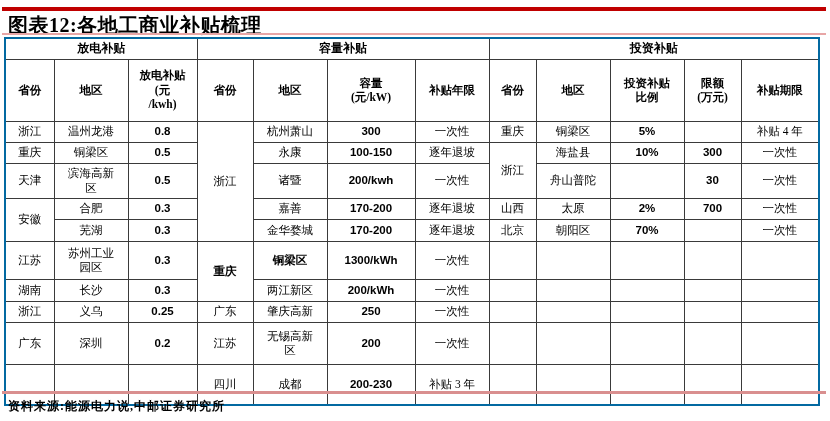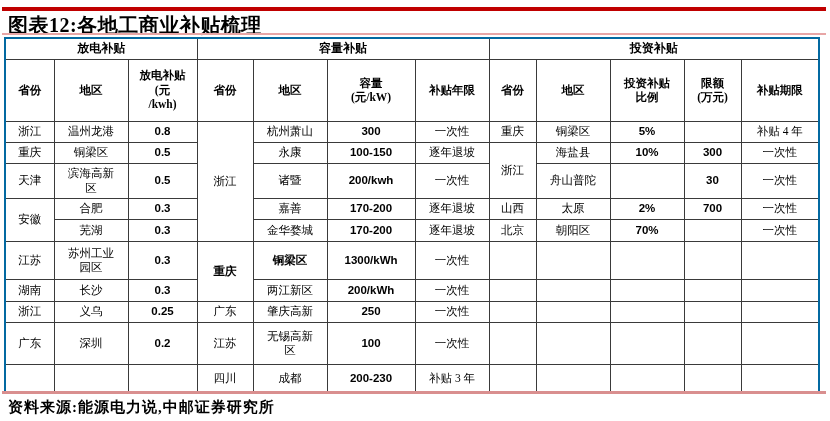--- a/index.html
+++ b/index.html
@@ -23,21 +23,21 @@
     white-space: pre-line;
     overflow: hidden;
   }
   .grid thead th { font-weight: bold; }
   .grid tr.sect-row th { height: 21px; font-size: 12px; }
   .grid tr.head-row th { height: 62px; }
   .num  { font-family: "Liberation Sans", sans-serif; font-weight: bold; font-size: 11px; margin-top: 7px; }
   .bold { font-weight: bold; }
 
   .bottom-rule { position: absolute; left: 2px; top: 391px; width: 824px; height: 3px; background: #d98f8f; }
-  .source-note { position: absolute; left: 8px; top: 398px; font-size: 15px; font-weight: bold; letter-spacing: 1px; }
+  .source-note { position: absolute; left: 8px; top: 398px; font-size: 12px; font-weight: bold; letter-spacing: 1px; }
 </style>
 </head>
 <body>
 
 <div class="top-rule"></div>
 <div class="fig-title">图表12:各地工商业补贴梳理</div>
 <div class="thin-rule"></div>
 
 <table class="grid">
   <colgroup>
@@ -188,29 +188,29 @@
       <td class="num"></td>
       <td></td>
     </tr>
     <tr style="height:42px">
       <td>广东</td>
       <td>深圳</td>
       <td class="num">0.2</td>
       <td>江苏</td>
       <td>无锡高新
 区</td>
-      <td class="num">100</td>
-      <td>一次性</td>
-      <td></td>
-      <td></td>
-      <td class="num"></td>
-      <td class="num"></td>
-      <td></td>
-    </tr>
-    <tr style="height:29px">
+      <td class="num">200</td>
+      <td>一次性</td>
+      <td></td>
+      <td></td>
+      <td class="num"></td>
+      <td class="num"></td>
+      <td></td>
+    </tr>
+    <tr style="height:41px">
       <td></td>
       <td></td>
       <td class="num"></td>
       <td>四川</td>
       <td>成都</td>
       <td class="num">200-230</td>
       <td>补贴 3 年</td>
       <td></td>
       <td></td>
       <td class="num"></td>

